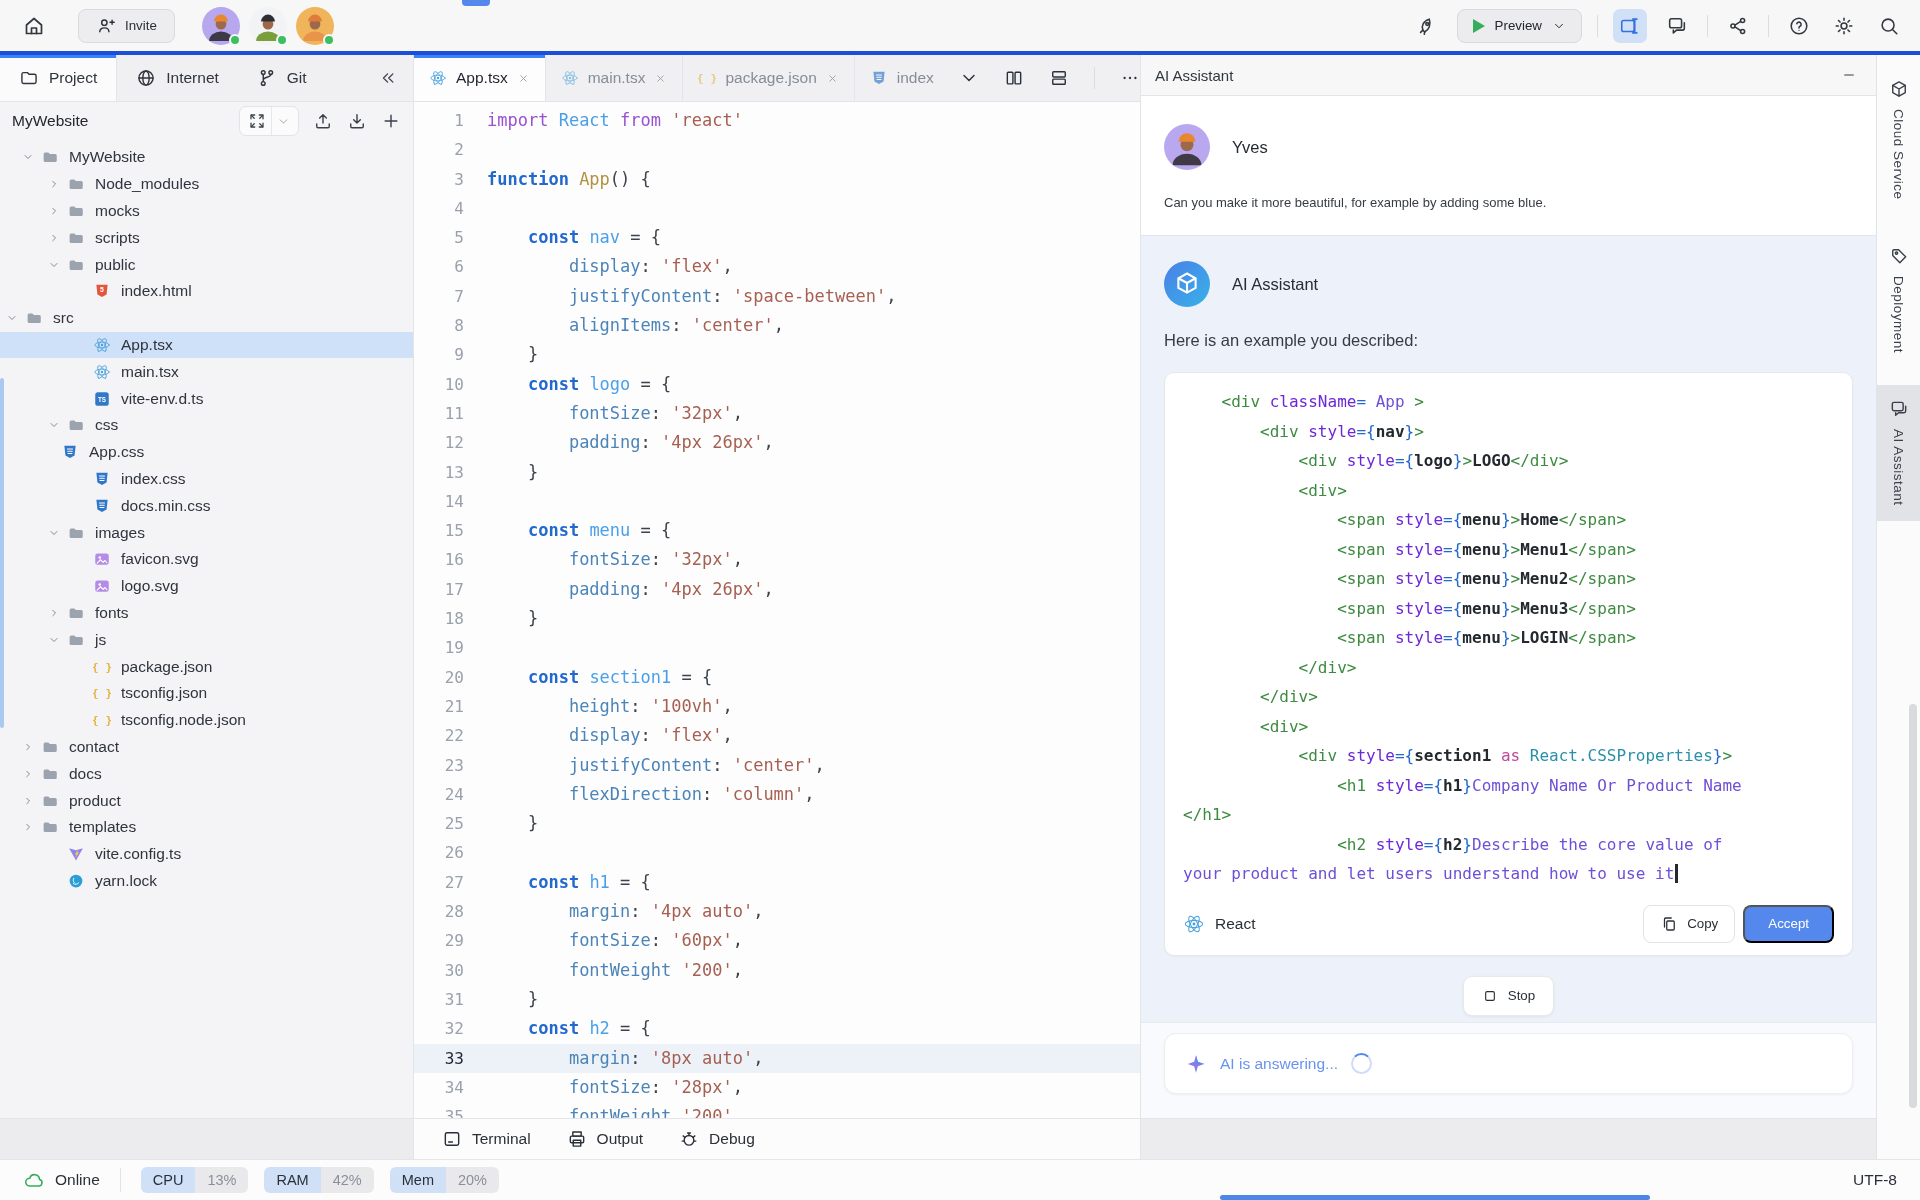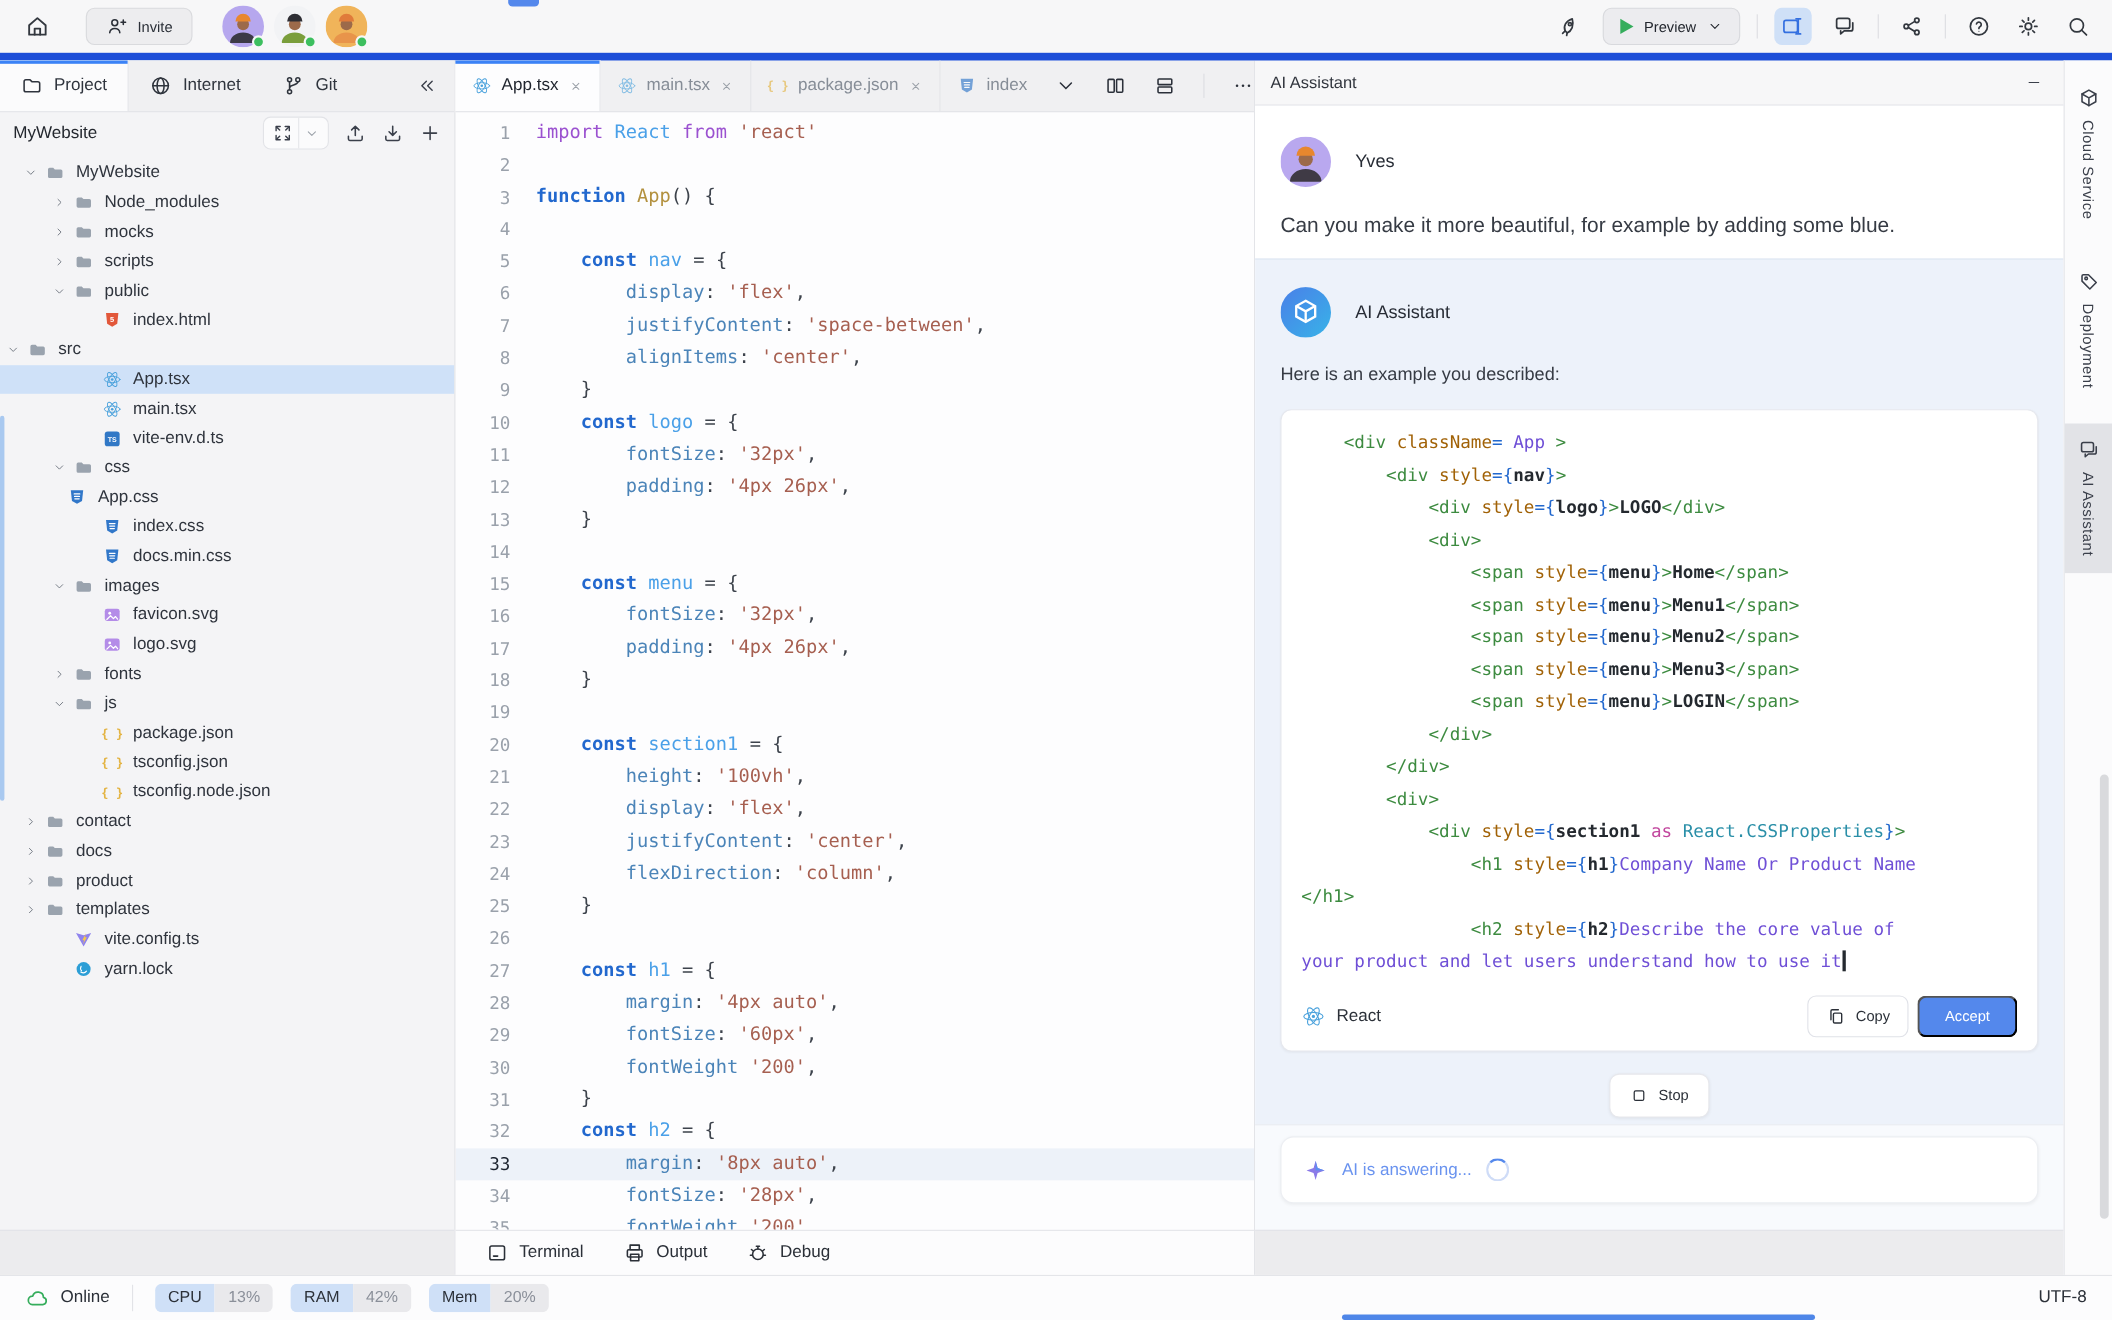--- a/index.html
+++ b/index.html
@@ -4,21 +4,21 @@
 <style>
   *{box-sizing:border-box;margin:0;padding:0}
   html,body{width:1920px;height:1200px;overflow:hidden}
   body{font-family:"Liberation Sans",sans-serif;font-size:15.5px;color:#2b3038;background:#fff;position:relative}
   .ic{display:inline-flex;flex:none}
   .ic svg{width:100%;height:100%;display:block}
   .s13{width:13px;height:13px}.s14{width:14px;height:14px}.s16{width:16px;height:16px}
   .s18{width:18px;height:18px}.s20{width:20px;height:20px}.s22{width:22px;height:22px}.s24{width:24px;height:24px}
 
   
-  .topbar{height:55px;display:flex;align-items:center;background:#f7f7f8;border-bottom:7px solid #1d4ed8;padding:0 16px;position:relative}
+  .topbar{height:55px;display:flex;align-items:center;background:#f7f7f8;border-bottom:4px solid #1d4ed8;padding:0 16px;position:relative}
   .tb-left{display:flex;align-items:center}
   .home-btn{width:36px;height:36px;display:flex;align-items:center;justify-content:center;color:#33383f}
   .invite{display:flex;align-items:center;gap:9px;height:34px;padding:0 17px;background:#ededef;border:1px solid #d9dadd;border-radius:8px;margin-left:26px;color:#2b3038}
   .avatars{display:flex;align-items:center;margin-left:18px}
   .av{width:38px;height:38px;border-radius:50%;position:relative;margin-left:9px;overflow:visible}
   .av svg{width:38px;height:38px;border-radius:50%;display:block}
   .av .dot{position:absolute;right:-1px;bottom:-1px;width:12px;height:12px;background:#3dbf5f;border:2px solid #f7f7f8;border-radius:50%}
   .tb-right{margin-left:auto;display:flex;align-items:center;gap:15px;color:#33383f}
   .tb-sep{width:1px;height:22px;background:#dcdde1}
   .preview{display:flex;align-items:center;gap:10px;height:34px;padding:0 15px;background:#ececef;border:1px solid #d8d9dd;border-radius:8px;color:#23272e}
@@ -74,26 +74,26 @@
   
   .assistant{width:736px;background:#fff;display:flex;flex-direction:column;border-left:1px solid #e3e4e8}
   .as-header{height:41px;display:flex;align-items:center;padding:0 14px;background:#f7f7f8;border-bottom:1px solid #e3e4e8;font-size:15px;color:#32363e}
   .as-min{margin-left:auto;width:26px;height:26px;display:flex;align-items:center;justify-content:center;color:#3a3f4a}
   .chat{flex:1;overflow:hidden;display:flex;flex-direction:column}
   .msg-head{display:flex;align-items:center;gap:22px}
   .uav{width:46px;height:46px;border-radius:50%;overflow:hidden;flex:none}
   .uav svg{width:46px;height:46px;display:block}
   .uname{font-size:16.5px;color:#272c35}
   .msg-user{background:#fff;height:139px;padding:28px 23px 0}
-  .utext{margin-top:25px;font-size:19px;color:#363b44}
+  .utext{margin-top:25px;font-size:13px;color:#363b44}
   .msg-ai{flex:1;background:#edf2fa;border-top:1px solid #dde6f2;padding:25px 23px 0}
   .intro{margin-top:24px;font-size:16.5px;color:#363b44}
   .code-card{margin-top:22px;background:#fff;border:1px solid #e6e8ee;border-radius:10px;padding:14px 4px 12px;box-shadow:0 1px 2px rgba(0,0,0,.04)}
   .ai-code{font-family:"DejaVu Sans Mono",monospace;font-size:16px;line-height:29.5px;white-space:pre;overflow:hidden;padding:0 14px}
-  .ak-g{color:#3d8b40}.ak-a{color:#a16207}.ak-eq{color:#2268ce}.ak-d{color:#24292f;font-weight:600}
+  .ak-g{color:#3d8b40}.ak-a{color:#6d28d9}.ak-eq{color:#2268ce}.ak-d{color:#24292f;font-weight:600}
   .ak-m{color:#c2479e}.ak-t{color:#2a8fa8}.ak-pc{color:#6f4fd6}
   .ai-cur{display:inline-block;width:3px;height:19px;background:#24292f;vertical-align:text-bottom;margin-left:1px}
   .card-foot{display:flex;align-items:center;margin-top:16px;padding:0 14px}
   .react-badge{display:flex;align-items:center;gap:10px;color:#2b3038}
   .foot-btns{margin-left:auto;display:flex;gap:8px}
   .btn-copy{display:flex;align-items:center;gap:9px;height:38px;padding:0 16px;background:#fff;border:1px solid #e0e2e8;border-radius:8px;color:#2b3038}
   .btn-accept{height:38px;padding:0 23px;background:#5488ec;color:#fff;border-radius:8px;display:flex;align-items:center}
   .stop-row{display:flex;justify-content:center;margin-top:20px}
   .btn-stop{display:flex;align-items:center;gap:10px;height:40px;padding:0 18px;background:#fff;border:1px solid #e7e8ec;border-radius:9px;box-shadow:0 1px 3px rgba(0,0,0,.06);color:#2b3038}
   .input-area{height:96px;background:#f8fafd;border-top:1px solid #e8eaf0;padding:10px 23px 0}

